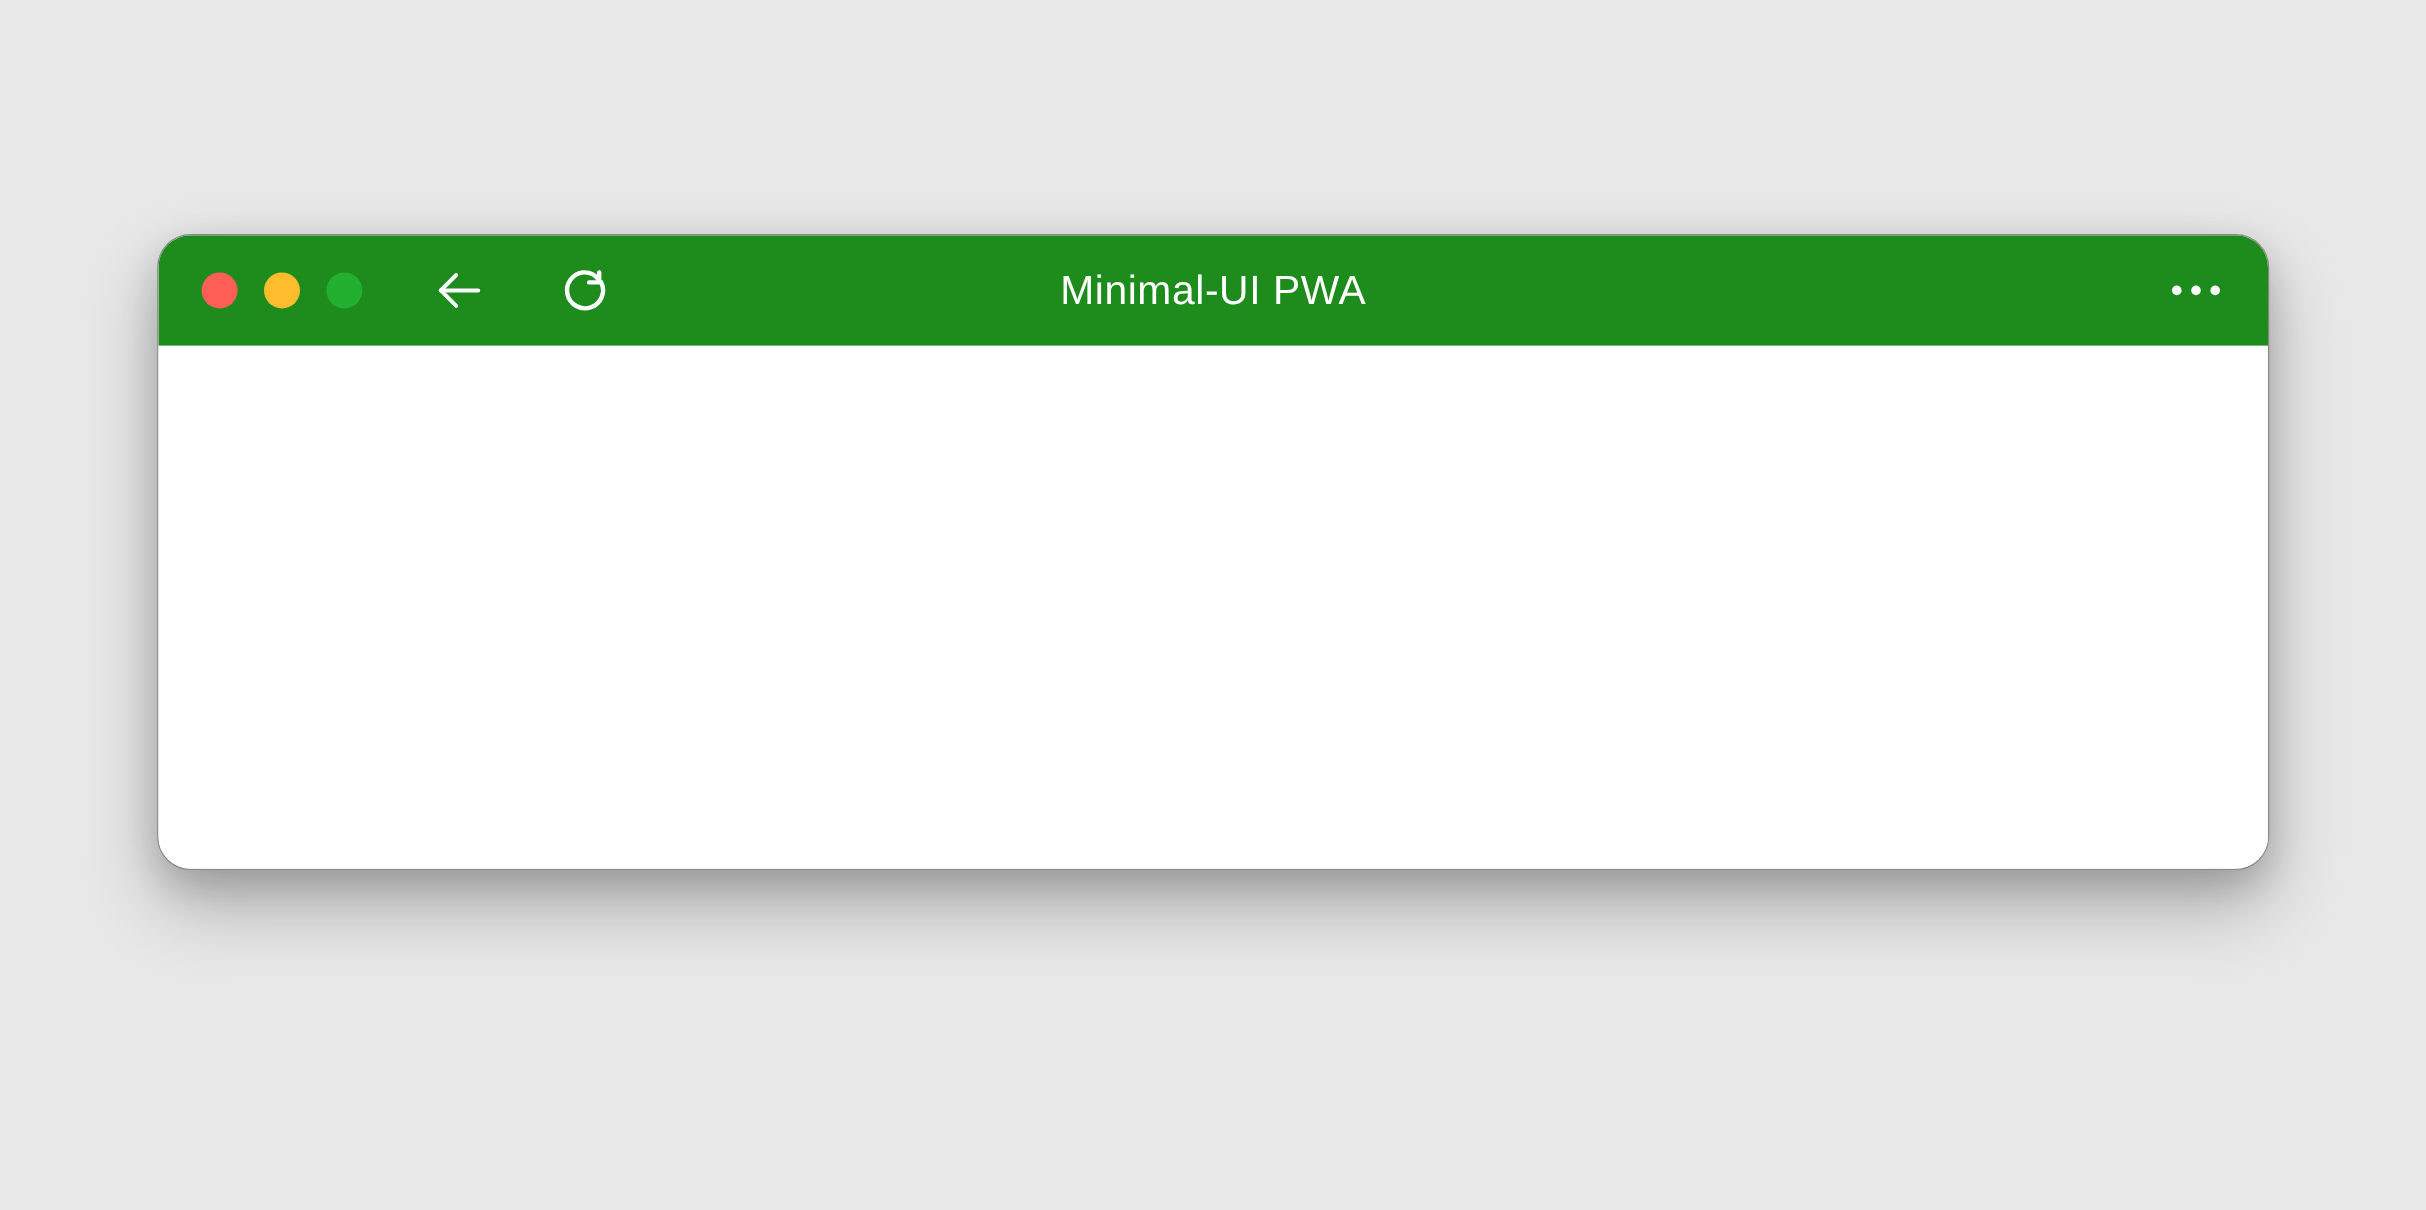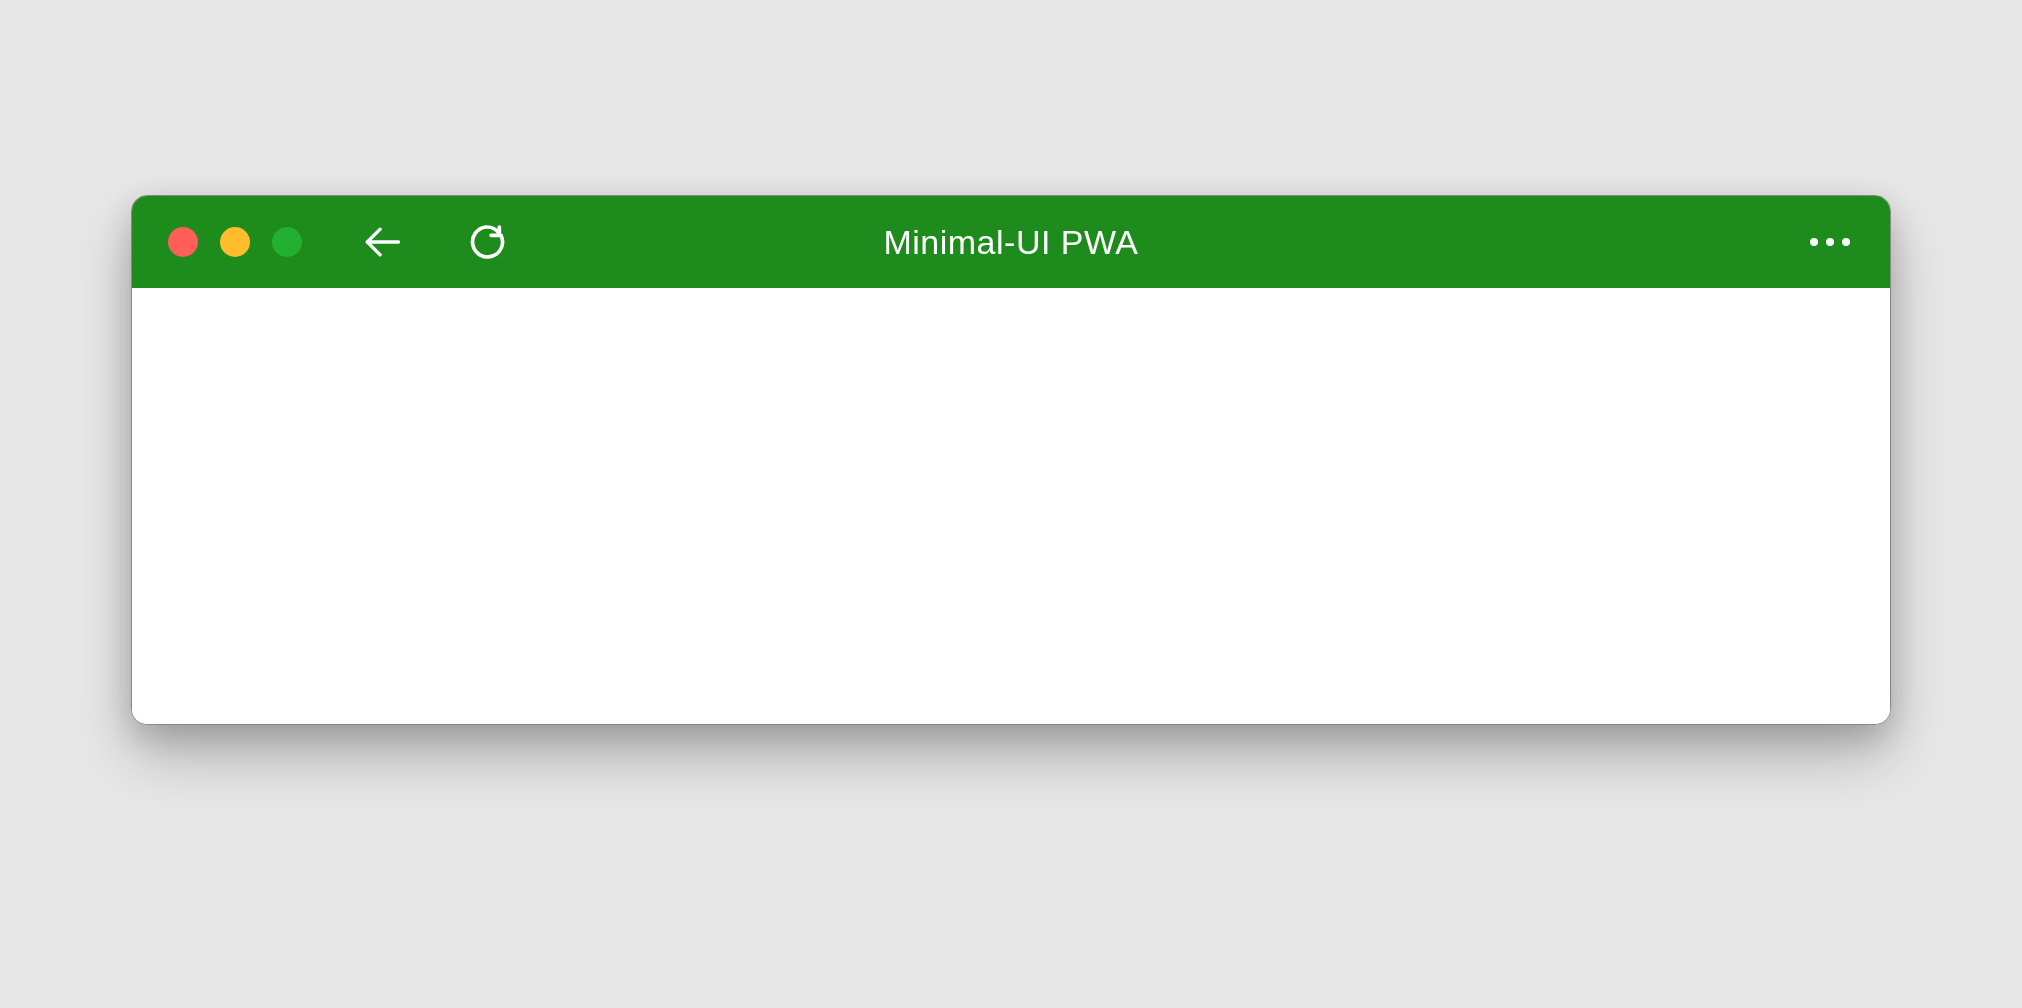--- a/index.html
+++ b/index.html
@@ -16,21 +16,21 @@
       display: flex;
       align-items: flex-start;
       justify-content: center;
       padding-top: 195px;
     }
     
     .window {
       width: 1760px;
       height: 530px;
       background: #ffffff;
-      border-radius: 16px;
+      border-radius: 28px;
       border: 1px solid #888;
       box-shadow: 0 30px 60px rgba(0,0,0,0.25), 0 10px 30px rgba(0,0,0,0.15);
       overflow: hidden;
       display: flex;
       flex-direction: column;
     }
     
     .titlebar {
       height: 92px;
       background: #1d8c1d;

